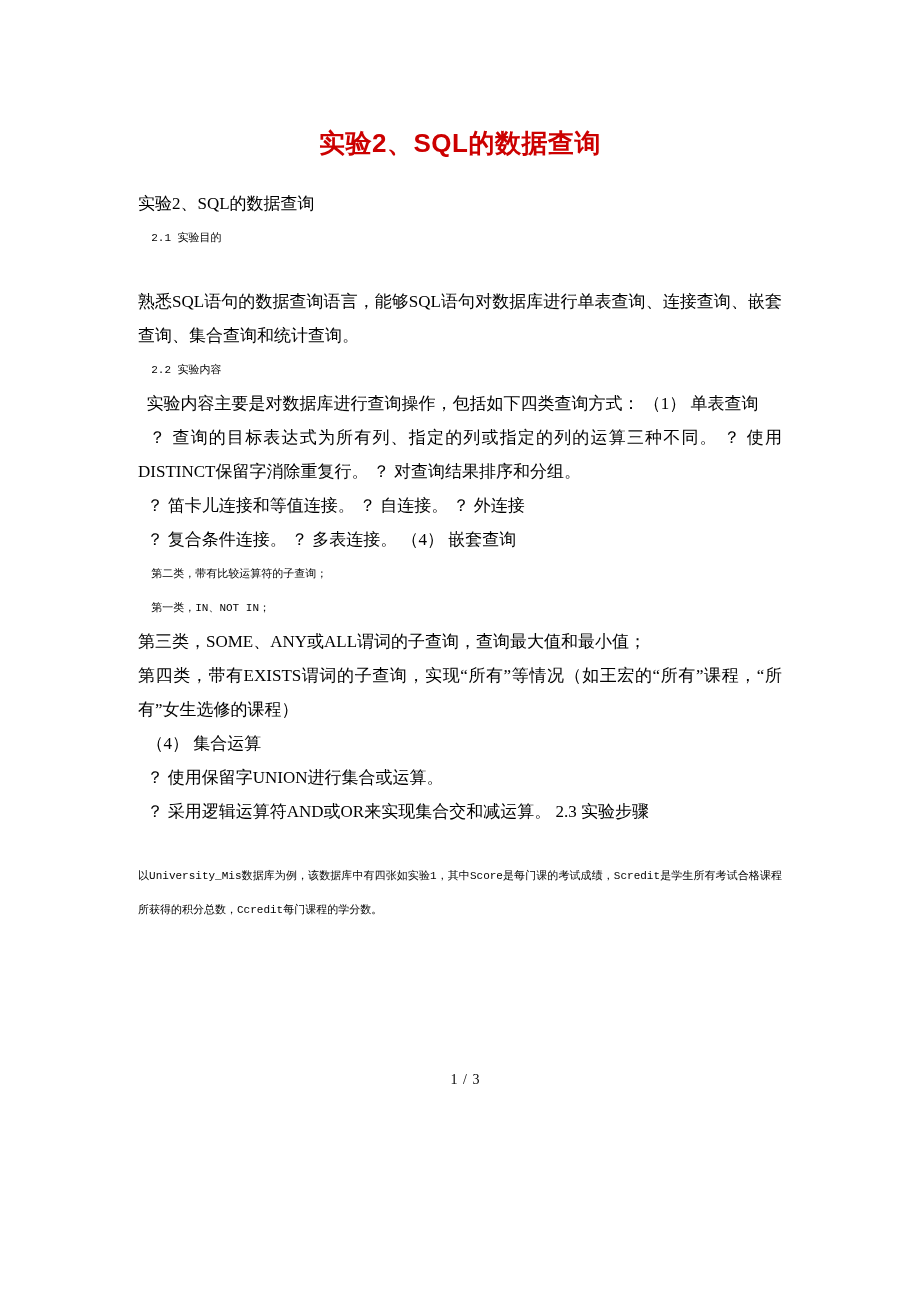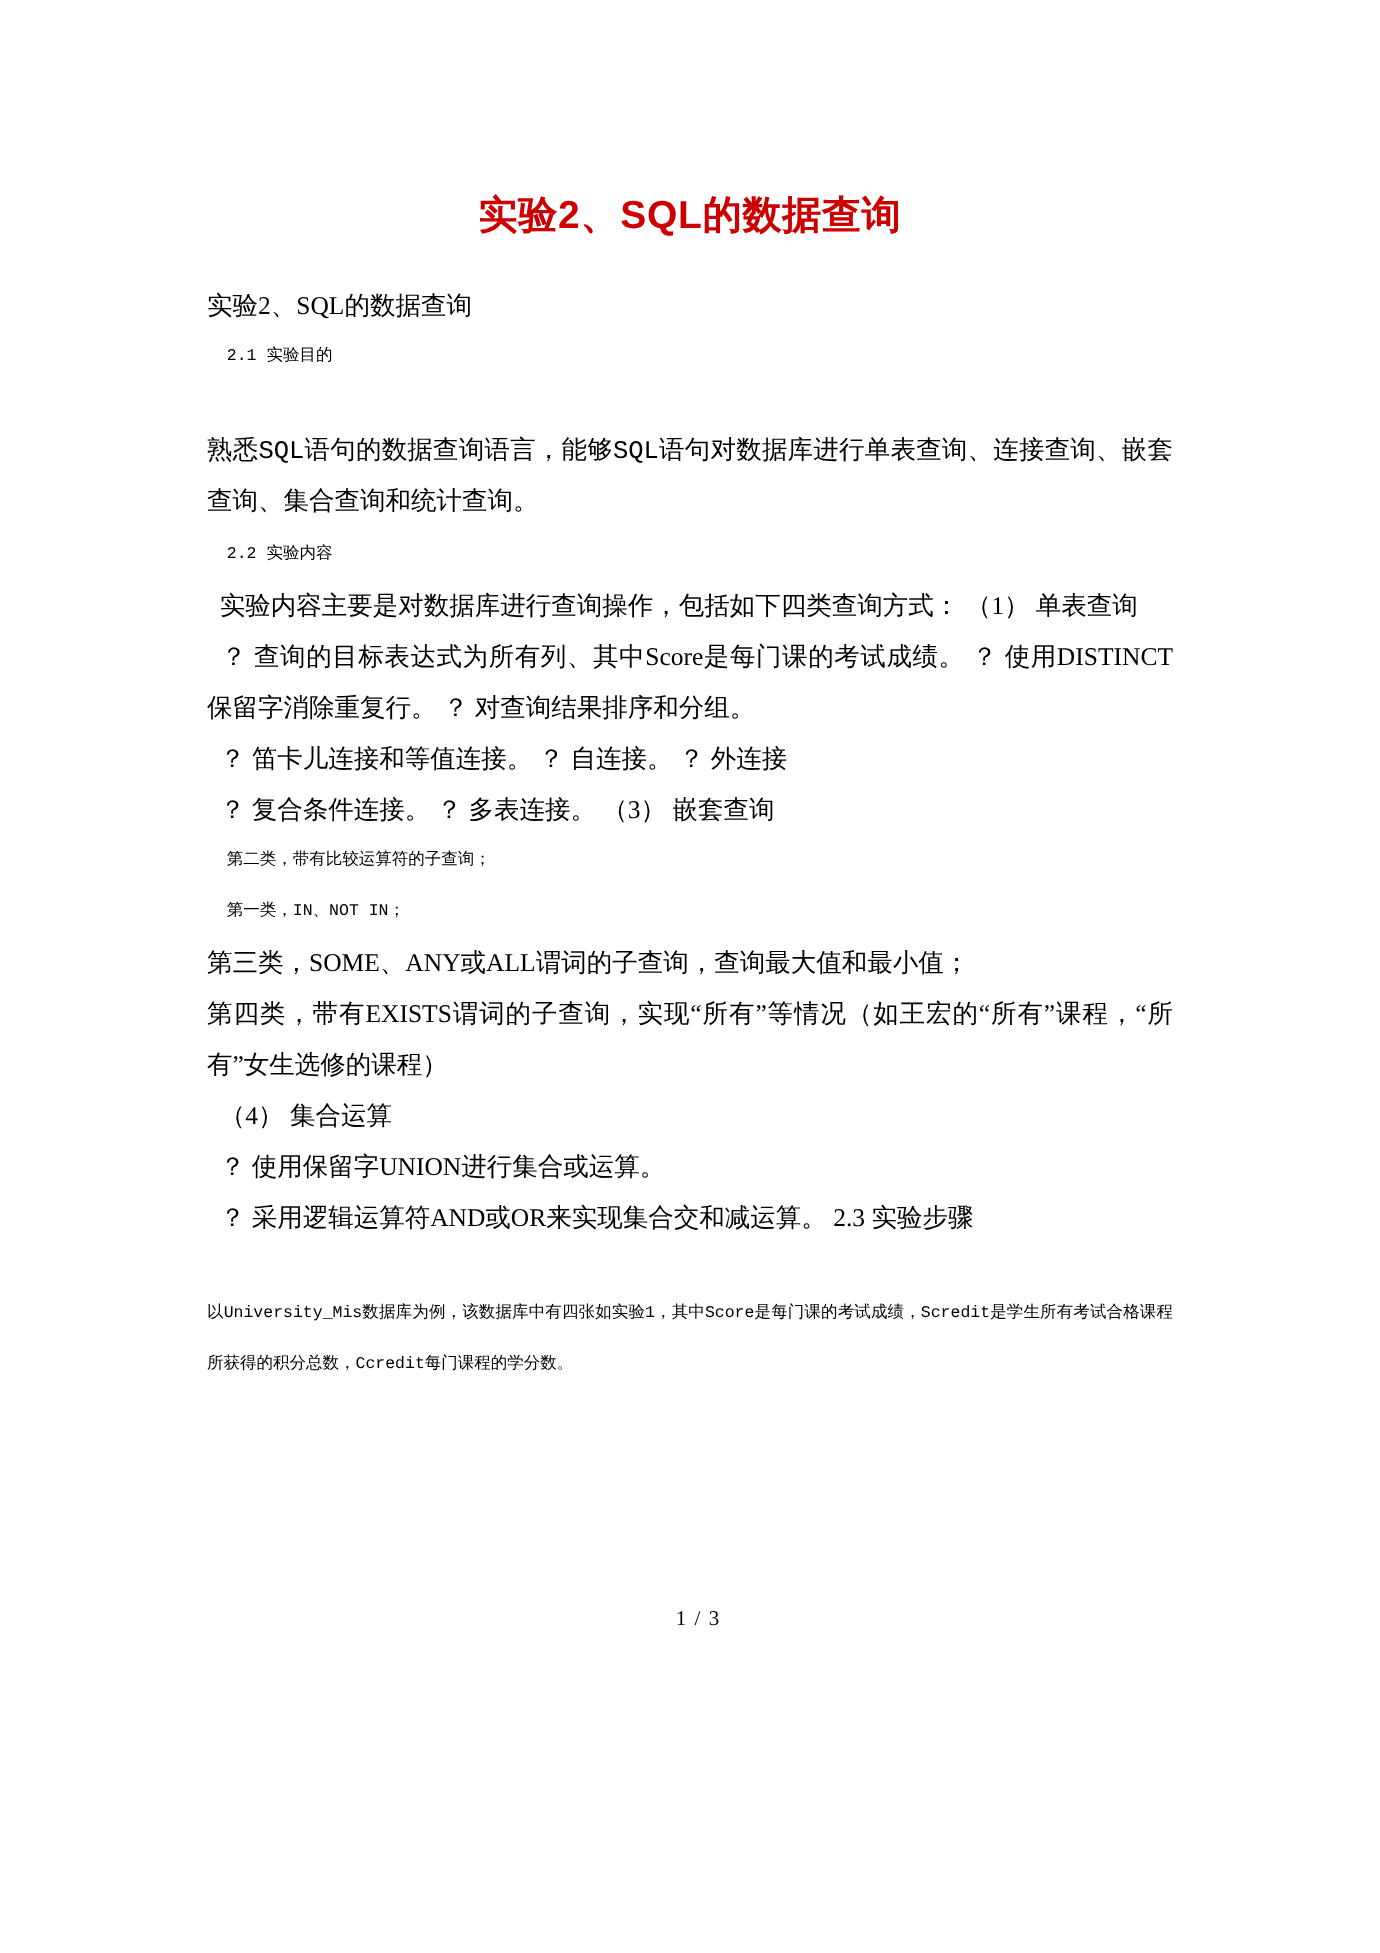--- a/index.html
+++ b/index.html
@@ -43,21 +43,20 @@
     text-align: justify;
     font-family: "Liberation Serif", serif;
     white-space: pre-wrap;
   }
   p.mono {
     font-family: "Liberation Mono", monospace;
     font-size: 11px;
   }
   p.sp-top-big {
     margin-top: 30px;
-    font-family: Liberation Mono, monospace;
   }
   .footer {
     position: absolute;
     left: 0;
     right: 0;
     bottom: 108px;
     text-align: center;
     font-size: 14px;
     font-family: "Liberation Serif", serif;
     letter-spacing: 1px;
@@ -70,23 +69,23 @@
 <div class="page">
 
   <h1 class="doc-title">实验2、SQL的数据查询</h1>
 
   <div class="body-block">
     <p class="line">实验2、SQL的数据查询</p>
     <p class="line mono">  2.1 实验目的</p>
     <p class="line sp-top-big">熟悉SQL语句的数据查询语言，能够SQL语句对数据库进行单表查询、连接查询、嵌套查询、集合查询和统计查询。</p>
     <p class="line mono">  2.2 实验内容</p>
     <p class="line">  实验内容主要是对数据库进行查询操作，包括如下四类查询方式： （1） 单表查询</p>
-    <p class="line">  ？ 查询的目标表达式为所有列、其中Score是每门课的考试成绩。 ？ 使用DISTINCT保留字消除重复行。 ？ 对查询结果排序和分组。</p>
+    <p class="line">  ？ 查询的目标表达式为所有列、指定的列或指定的列的运算三种不同。 ？ 使用DISTINCT保留字消除重复行。 ？ 对查询结果排序和分组。</p>
     <p class="line">  ？ 笛卡儿连接和等值连接。 ？ 自连接。 ？ 外连接</p>
-    <p class="line">  ？ 复合条件连接。 ？ 多表连接。 （3） 嵌套查询</p>
+    <p class="line">  ？ 复合条件连接。 ？ 多表连接。 （4） 嵌套查询</p>
     <p class="line mono">  第二类，带有比较运算符的子查询；</p>
     <p class="line mono">  第一类，IN、NOT IN；</p>
     <p class="line">第三类，SOME、ANY或ALL谓词的子查询，查询最大值和最小值；</p>
     <p class="line">第四类，带有EXISTS谓词的子查询，实现“所有”等情况（如王宏的“所有”课程，“所有”女生选修的课程）</p>
     <p class="line">  （4） 集合运算</p>
     <p class="line">  ？ 使用保留字UNION进行集合或运算。</p>
     <p class="line">  ？ 采用逻辑运算符AND或OR来实现集合交和减运算。 2.3 实验步骤</p>
     <p class="line mono sp-top-big">以University_Mis数据库为例，该数据库中有四张如实验1，其中Score是每门课的考试成绩，Scredit是学生所有考试合格课程所获得的积分总数，Ccredit每门课程的学分数。</p>
   </div>
 

